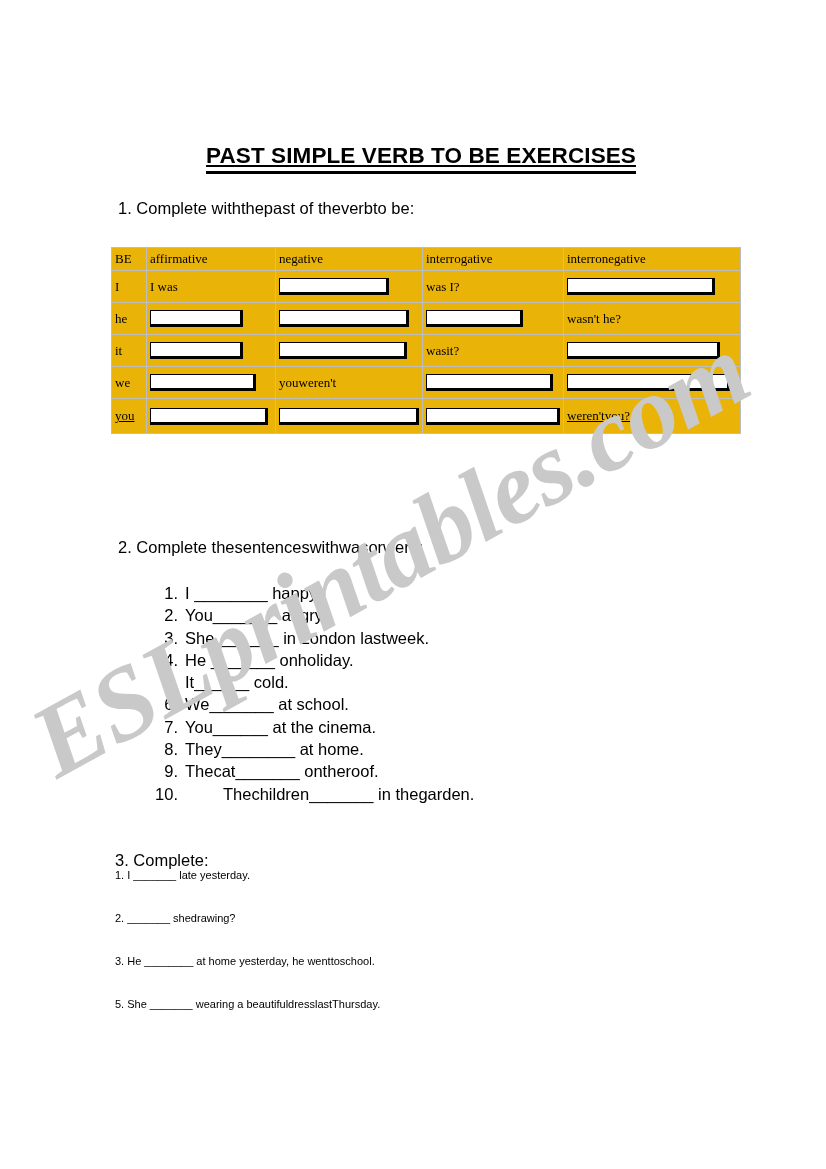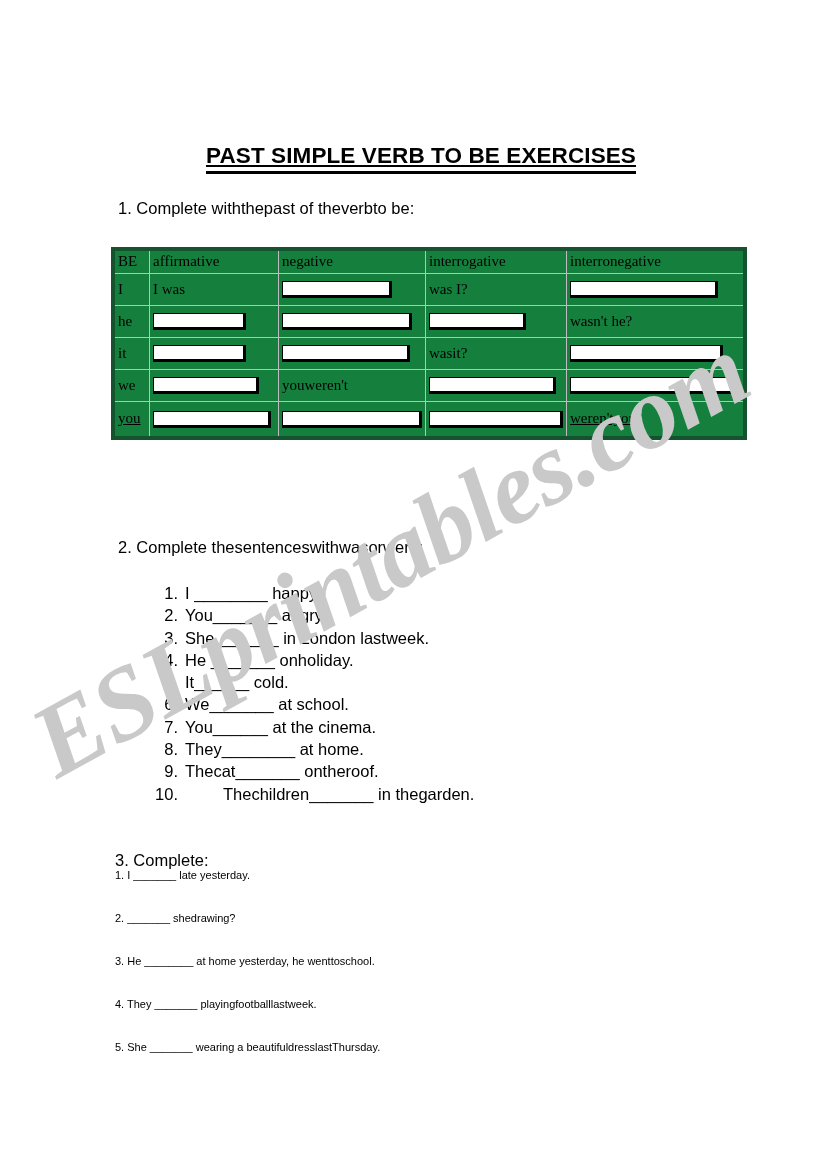--- a/index.html
+++ b/index.html
@@ -79,24 +79,24 @@
   #instr2 { left: 118px; top: 538px; }
   #instr3 { left: 115px; top: 851px; }
 
   
   #be-table {
     position: absolute;
     left: 111px;
     top: 247px;
     width: 602px;
     border-collapse: collapse;
-    border: 4px solid #14532d;
+    border: 1px solid #14532d;
     font-family: "Liberation Serif", serif;
-    font-size: 15px;
-    background: #15803d;
+    font-size: 13px;
+    background: #eab308;
     table-layout: fixed;
   }
   #be-table td {
     border: 1px solid #bdbdbd;
     padding: 2px 3px;
     vertical-align: middle;
     overflow: hidden;
   }
   #be-table td.c0 { width: 28px; padding-left: 3px; }
   #be-table td.c1 { width: 122px; }
@@ -326,23 +326,20 @@
     <div class="row3">
       <span>1. I _______ late yesterday.</span>
     </div>
     <div class="row3">
       <span>2.  _______ shedrawing?</span>
     </div>
     <div class="row3">
       <span>3. He ________ at home yesterday, he wenttoschool.</span>
     </div>
     <div class="row3">
-      <span>4. They _______ playingfootballlastweek.</span>
-    </div>
-    <div class="row3">
       <span>5. She  _______ wearing a beautifuldresslastThursday.</span>
     </div>
   </div>
 
 </div>
 
 <div id="watermark">
   <span class="wm-text">ESLprintables.com</span>
 </div>
 

